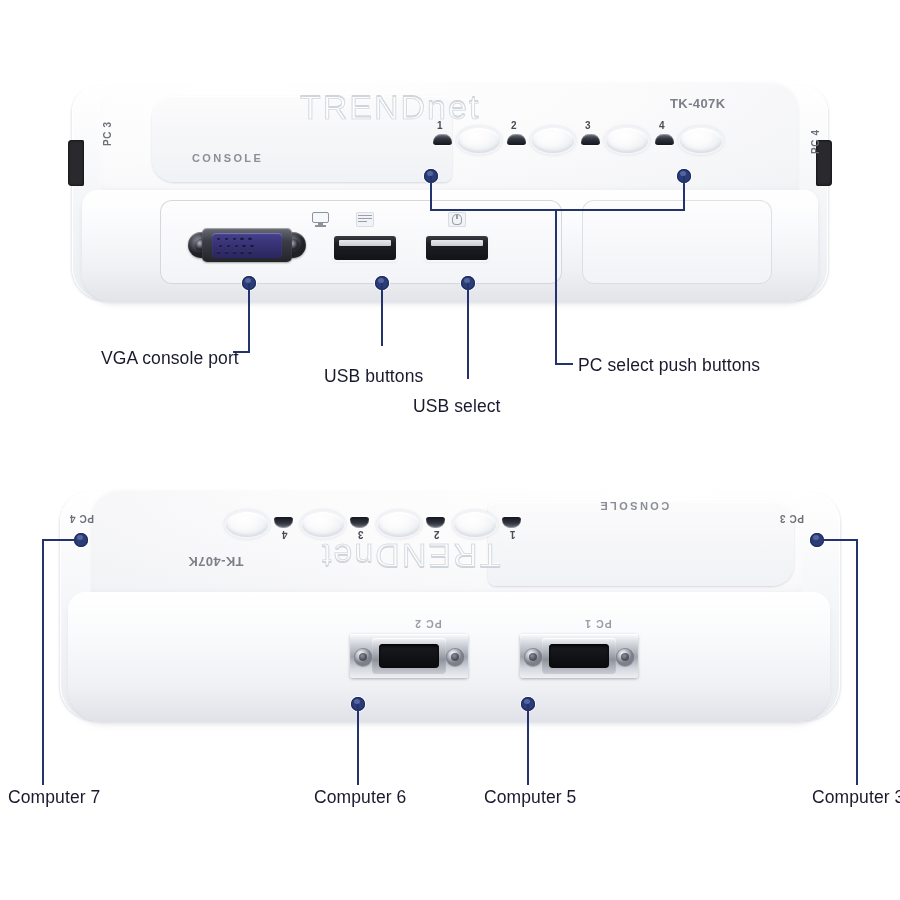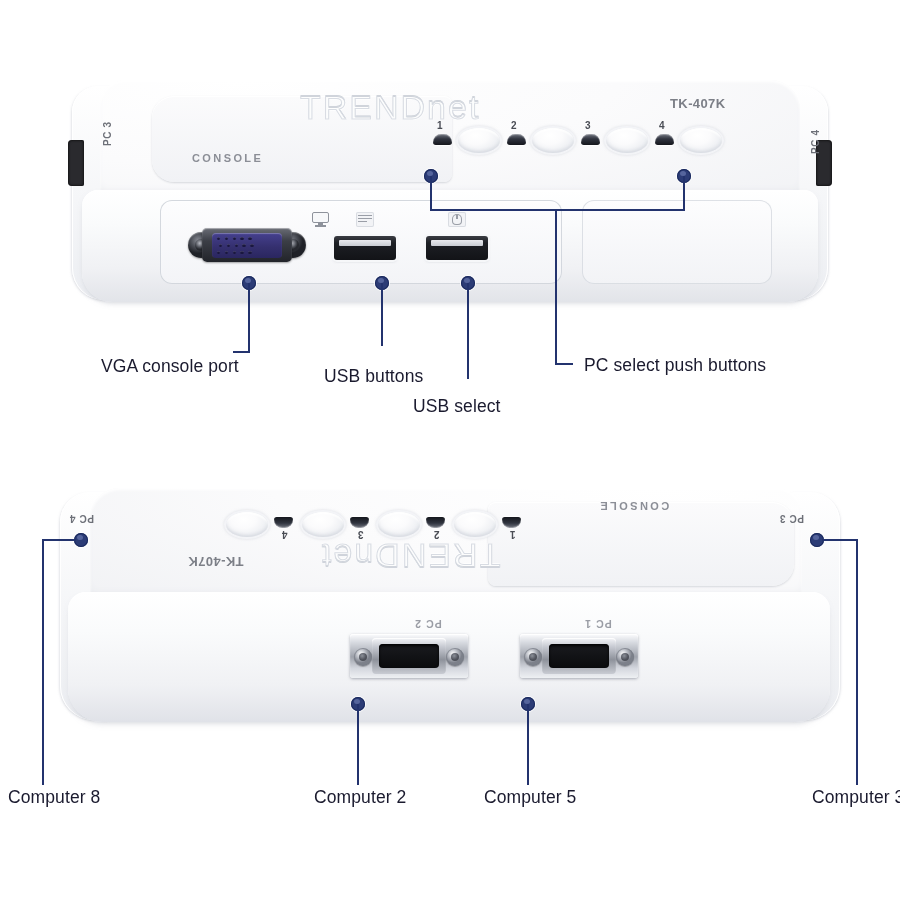--- a/index.html
+++ b/index.html
@@ -369,38 +369,38 @@
       <div class="shell abs" id="front-panel-r"></div>
     </div>
 
     <div class="sidetext rot-left" style="left:30px;top:68px;">PC 3</div>
     <div class="sidetext rot-right" style="left:738px;top:76px;">PC 4</div>
   </div>
 
   <div class="dot" style="left:242px;top:276px;"></div>
   <div class="cline vline" style="left:248px;top:283px;height:68px;"></div>
   <div class="cline hline" style="left:233px;top:351px;width:17px;"></div>
-  <div class="clabel" style="left:101px;top:358px;">VGA console port</div>
+  <div class="clabel" style="left:101px;top:350px;">VGA console port</div>
 
   <div class="dot" style="left:375px;top:276px;"></div>
   <div class="cline vline" style="left:381px;top:283px;height:63px;"></div>
   <div class="clabel" style="left:324px;top:368px;">USB buttons</div>
 
   <div class="dot" style="left:461px;top:276px;"></div>
   <div class="cline vline" style="left:467px;top:283px;height:96px;"></div>
   <div class="clabel" style="left:413px;top:398px;">USB select</div>
 
   <div class="dot" style="left:424px;top:169px;"></div>
   <div class="dot" style="left:677px;top:169px;"></div>
   <div class="cline vline" style="left:430px;top:176px;height:35px;"></div>
   <div class="cline vline" style="left:683px;top:176px;height:35px;"></div>
   <div class="cline hline" style="left:430px;top:209px;width:255px;"></div>
   <div class="cline vline" style="left:555px;top:209px;height:156px;"></div>
   <div class="cline hline" style="left:555px;top:363px;width:18px;"></div>
-  <div class="clabel" style="left:578px;top:357px;margin-left:6px;">PC select push buttons</div>
+  <div class="clabel" style="left:578px;top:357px;">PC select push buttons</div>
 
   <div class="device" id="dev-bot">
 
     <div class="shell ear abs" id="ear-left-bot"></div>
     <div class="shell ear abs" id="ear-right-bot"></div>
 
     <div class="shell abs" id="bot-face">
       <div class="shell abs" id="bot-face-lip"></div>
 
       <div class="brand flip180" style="left:230px;top:48px;">TRENDnet</div>
@@ -452,25 +452,25 @@
       </div>
     </div>
 
     <div class="sidetext rot-left flip180" style="left:34px;top:36px;">PC 4</div>
     <div class="sidetext rot-left flip180" style="left:744px;top:36px;">PC 3</div>
   </div>
 
   <div class="dot" style="left:74px;top:533px;"></div>
   <div class="cline hline" style="left:42px;top:539px;width:34px;"></div>
   <div class="cline vline" style="left:42px;top:539px;height:246px;"></div>
-  <div class="clabel" style="left:8px;top:789px;">Computer 8</div>
+  <div class="clabel" style="left:8px;top:789px;">Computer 7</div>
 
   <div class="dot" style="left:351px;top:697px;"></div>
   <div class="cline vline" style="left:357px;top:704px;height:81px;"></div>
-  <div class="clabel" style="left:314px;top:789px;">Computer 2</div>
+  <div class="clabel" style="left:314px;top:789px;">Computer 6</div>
 
   <div class="dot" style="left:521px;top:697px;"></div>
   <div class="cline vline" style="left:527px;top:704px;height:81px;"></div>
   <div class="clabel" style="left:484px;top:789px;">Computer 5</div>
 
   <div class="dot" style="left:810px;top:533px;"></div>
   <div class="cline hline" style="left:822px;top:539px;width:36px;"></div>
   <div class="cline vline" style="left:856px;top:539px;height:246px;"></div>
   <div class="clabel" style="left:812px;top:789px;">Computer 3</div>
 

